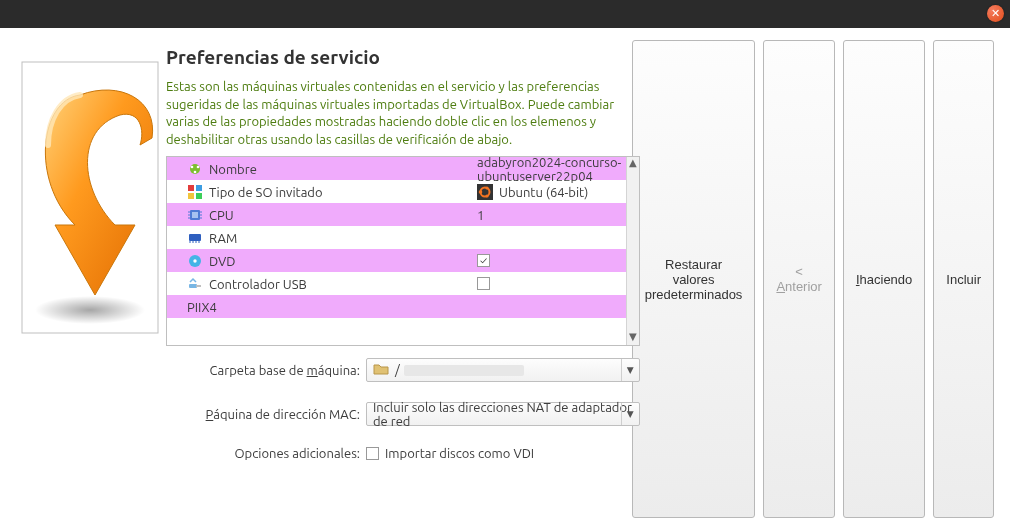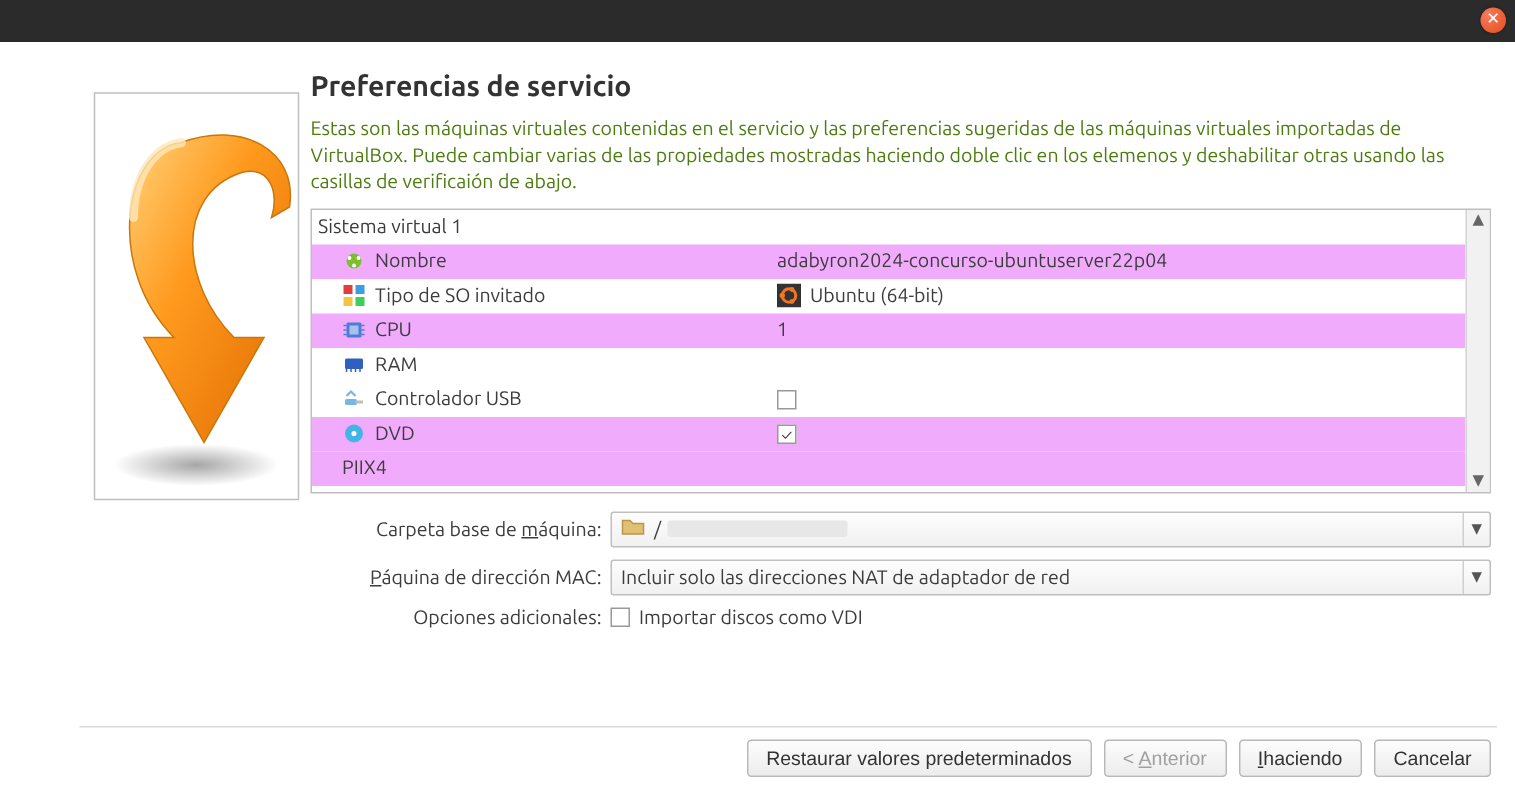--- a/index.html
+++ b/index.html
@@ -35,22 +35,21 @@
     font-size: 11px;
     line-height: 17px;
     text-align: center;
     cursor: pointer;
     box-shadow: 0 0 2px rgba(0,0,0,.4);
   }
   .content {
     display: flex;
     padding: 12px 16px 0 16px;
     height: calc(100% - 28px);
-    flex-direction: column;
-    margin-left: 41px;
+    flex-direction: row;
   }
   .upper {
     display: flex;
     flex: 1 1 auto;
     overflow: hidden;
   }
   .side-art {
     width: 150px;
     flex: 0 0 150px;
     padding: 20px 6px 0 4px;
@@ -136,21 +135,21 @@
     display: inline-flex;
     align-items: center;
     justify-content: center;
     font-size: 10px;
     color: #333;
   }
   .form-grid {
     margin-top: 12px;
     display: grid;
     grid-template-columns: 200px 1fr;
-    row-gap: 8px;
+    row-gap: 20px;
     align-items: center;
   }
   .form-grid label { text-align: right; padding-right: 6px; }
   .form-grid label .ul { text-decoration: underline; }
   .combo {
     border: 1px solid #bfbfbf;
     border-radius: 2px;
     height: 24px;
     background: linear-gradient(#fdfdfd, #f1f1f1);
     display: flex;
@@ -258,23 +257,20 @@
                  C 40 38 28 60 28 85" fill="none" stroke="#ffe7b8" stroke-width="6" stroke-linecap="round" opacity="0.8"></path>
       </svg>
     </div>
 
     <div class="maincol">
       <h1 class="prefs">Preferencias de servicio</h1>
       <p class="desc">Estas son las máquinas virtuales contenidas en el servicio y las preferencias sugeridas de las máquinas virtuales importadas de VirtualBox. Puede cambiar varias de las propiedades mostradas haciendo doble clic en los elemenos y deshabilitar otras usando las casillas de verificaión de abajo.</p>
 
       <div class="table-wrap">
         <div class="table-scroll">
-          <div class="vrow group">
-            <span>Sistema virtual 1</span>
-          </div>
 
           <div class="vrow sub alt">
             <div class="keycol">
               <span class="ic">
                 <svg width="16" height="16">
                     <circle cx="8" cy="8" r="5" fill="#7dbf2e"></circle>
                     <circle cx="5" cy="6" r="1.3" fill="#fff"></circle>
                     <circle cx="11" cy="6" r="1.3" fill="#fff"></circle>
                     <circle cx="8" cy="11" r="1.3" fill="#fff"></circle>
                   </svg>
@@ -341,48 +337,48 @@
                     <line x1="3" y1="11" x2="3" y2="13" stroke="#2f5fbf"></line>
                     <line x1="6" y1="11" x2="6" y2="13" stroke="#2f5fbf"></line>
                     <line x1="9" y1="11" x2="9" y2="13" stroke="#2f5fbf"></line>
                     <line x1="12" y1="11" x2="12" y2="13" stroke="#2f5fbf"></line>
                   </svg>
               </span>
               <span>RAM</span>
             </div>
           </div>
 
+          <div class="vrow sub alt">
+            <div class="keycol">
+              <span class="ic">
+                <svg width="16" height="16">
+                    <circle cx="8" cy="8" r="6" fill="#44b4e6"></circle>
+                    <circle cx="8" cy="8" r="1.7" fill="#fff"></circle>
+                  </svg>
+              </span>
+              <span>DVD</span>
+            </div>
+            <div class="valcol">
+              <span class="chk">✓</span>
+            </div>
+          </div>
+
           <div class="vrow sub">
             <div class="keycol">
               <span class="ic">
                 <svg width="16" height="16">
                     <rect x="2" y="8" width="8" height="4" fill="#78b6e4" rx="1"></rect>
                     <rect x="9" y="9" width="5" height="2" fill="#bfbfbf"></rect>
                     <path d="M3 6 L6 3 L9 6" fill="none" stroke="#78b6e4" stroke-width="1.5"></path>
                   </svg>
               </span>
               <span>Controlador USB</span>
             </div>
             <div class="valcol">
               <span class="chk"></span>
-            </div>
-          </div>
-
-          <div class="vrow sub alt">
-            <div class="keycol">
-              <span class="ic">
-                <svg width="16" height="16">
-                    <circle cx="8" cy="8" r="6" fill="#44b4e6"></circle>
-                    <circle cx="8" cy="8" r="1.7" fill="#fff"></circle>
-                  </svg>
-              </span>
-              <span>DVD</span>
-            </div>
-            <div class="valcol">
-              <span class="chk">✓</span>
             </div>
           </div>
 
           <div class="vrow sub alt">
             <div class="valcol">
               <span>PIIX4</span>
             </div>
           </div>
         </div>
         <div class="table-scrollbar">
@@ -419,15 +415,15 @@
 
     </div>
   </div>
 
   <hr class="sep">
 
   <div class="buttonbar">
     <button class="btn">Restaurar valores predeterminados</button>
     <button class="btn disabled"><span>&lt; </span><span class="ul">A</span><span>nterior</span></button>
     <button class="btn"><span class="ul">I</span><span>haciendo</span></button>
-    <button class="btn">Cancelar</button>
+    <button class="btn">Incluir</button>
   </div>
 </div>
 
 </body></html>

